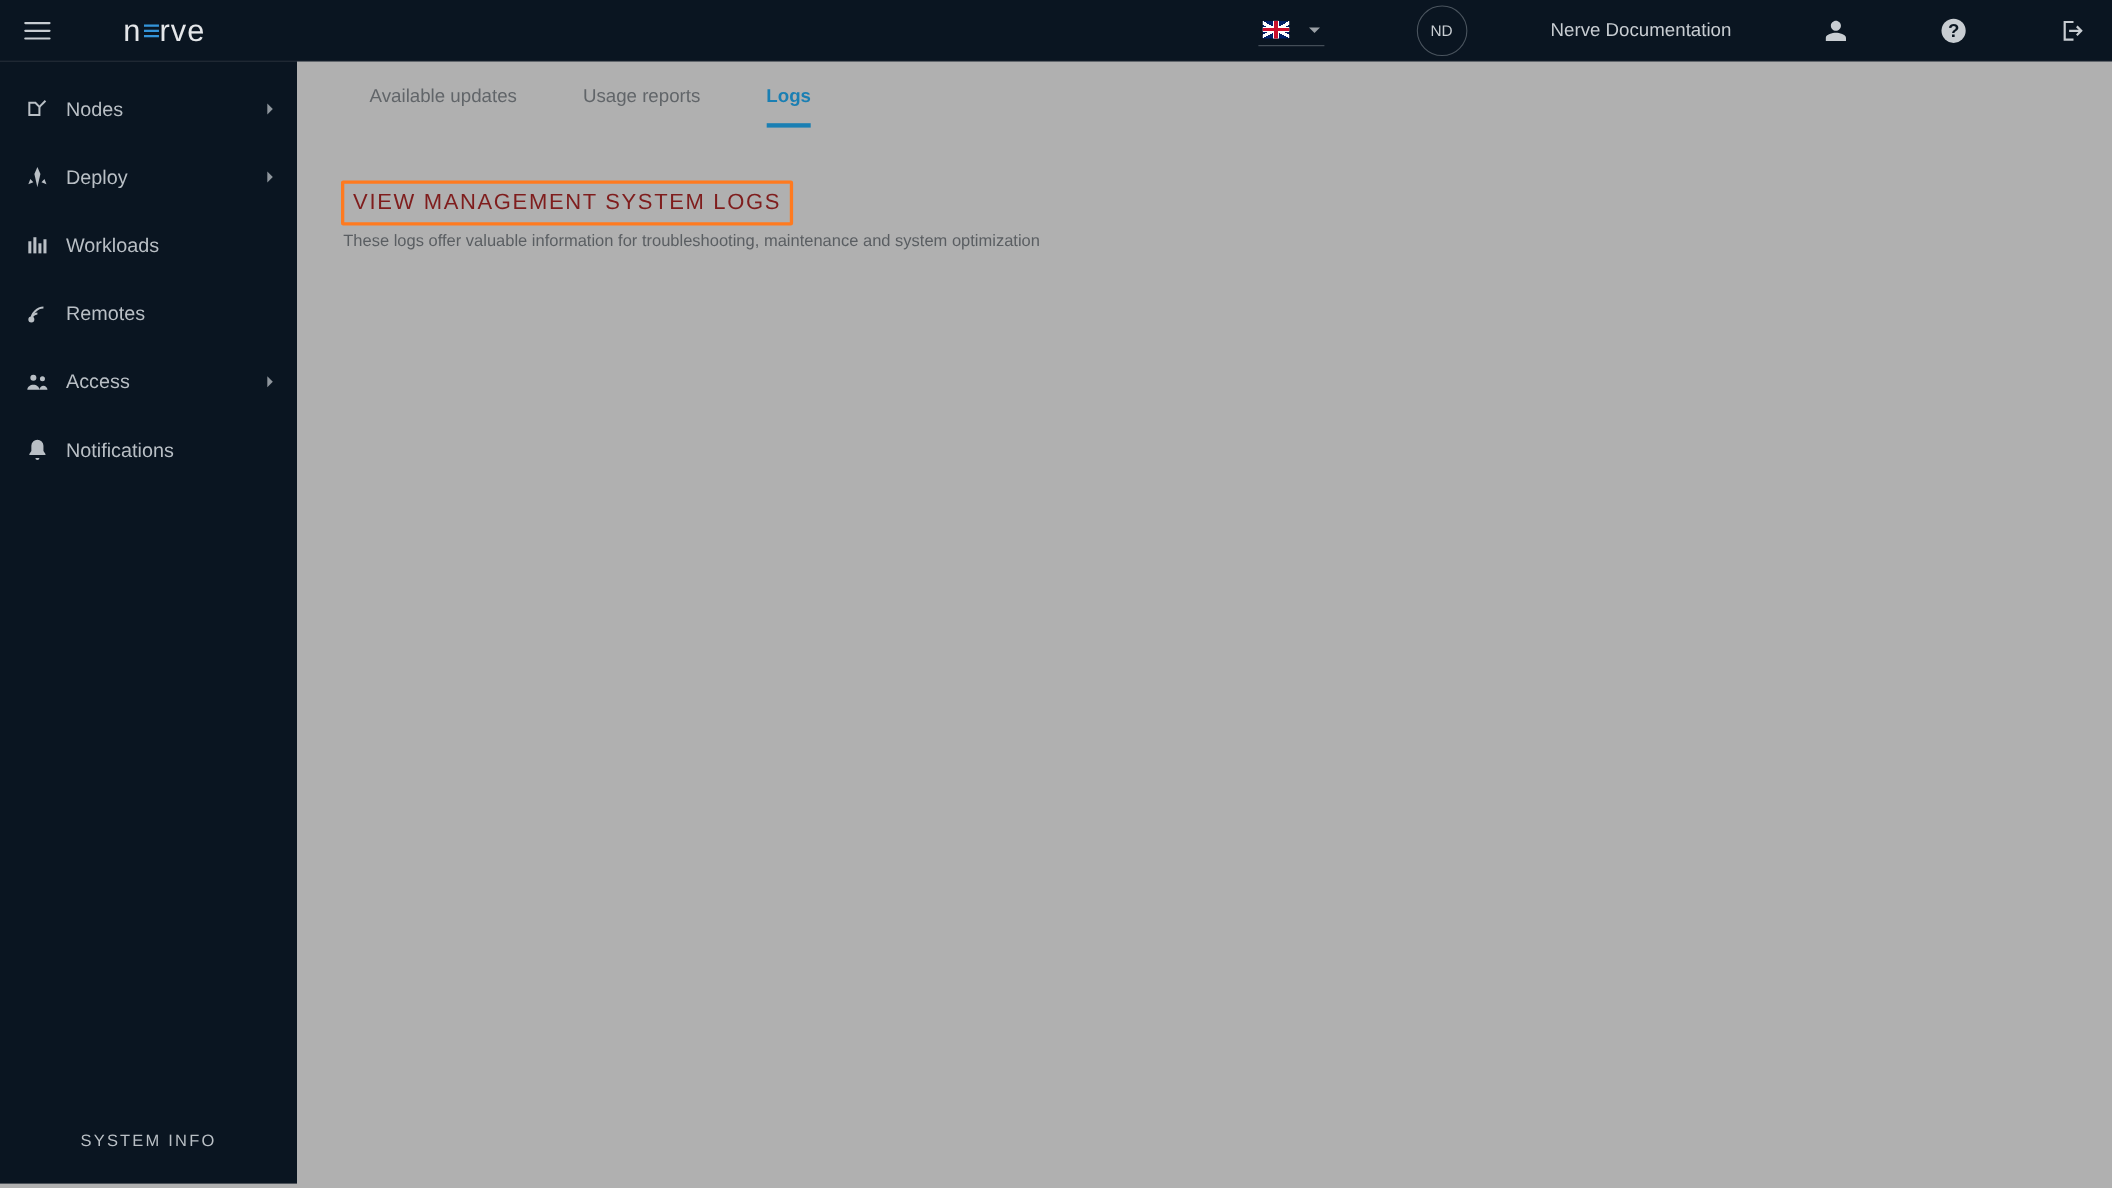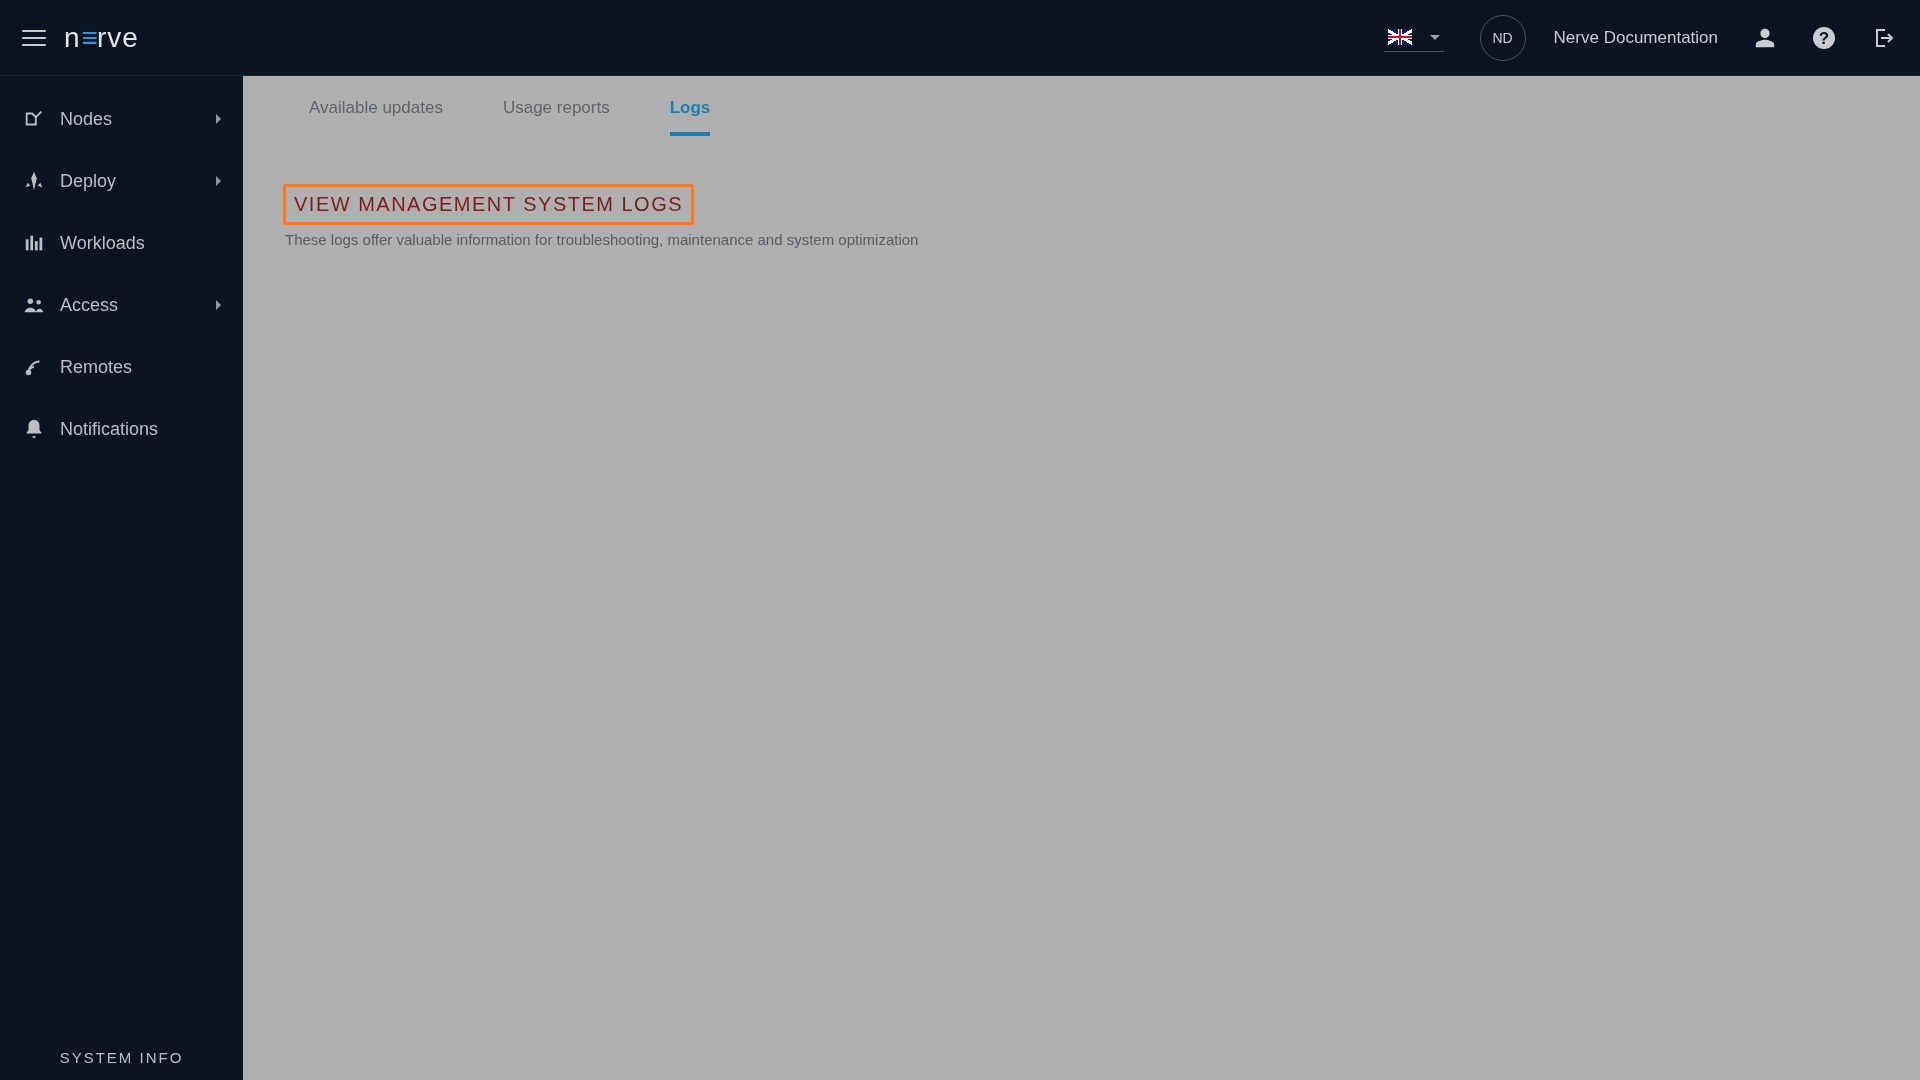--- a/index.html
+++ b/index.html
@@ -4,26 +4,27 @@
 <style>
   * { box-sizing: border-box; margin: 0; padding: 0; }
   body {
     font-family: -apple-system, BlinkMacSystemFont, "Segoe UI", Arial, sans-serif;
     background: #b0b0b0;
     width: 1920px;
     height: 1080px;
     overflow: hidden;
   }
   .topbar {
-    height: 76px;
+    height: 56px;
     background: #0a1521;
     display: flex;
     align-items: center;
     padding: 0 18px 0 22px;
     border-bottom: 1px solid #1a2530;
+    gap: 48px;
   }
   .hamburger {
     width: 24px; height: 24px;
     display: flex; flex-direction: column; justify-content: center; gap: 5px;
     cursor: pointer;
   }
   .hamburger span { display: block; height: 2px; background: #c8cdd2; border-radius: 1px; }
   .logo {
     margin-left: 18px;
     display: flex; align-items: center;
@@ -78,21 +79,21 @@
   .doc-link {
     color: #c8cdd2; font-size: 17px; margin-right: 36px; cursor: pointer; text-align: right;
   }
   .top-icon {
     color: #c8cdd2; cursor: pointer; display: flex; align-items: center; justify-content: center;
     margin-right: 36px;
   }
   .top-icon:last-child { margin-right: 6px; }
   .layout { display: flex; height: calc(1080px - 60px); }
   .sidebar {
-    width: 243px; background: #0a1521; display: flex; flex-direction: column;
+    width: 270px; background: #0a1521; display: flex; flex-direction: column;
     padding-top: 12px;
   }
   .side-item {
     display: flex; align-items: center;
     padding: 20px 22px;
     color: #b9bfc5; cursor: pointer; position: relative;
     font-size: 18px;
   }
   .side-item .icon-slot {
     width: 24px; display: flex; align-items: center; justify-content: center;
@@ -211,39 +212,39 @@
             <rect x="13" y="10" width="3" height="10"></rect>
             <rect x="18" y="6" width="3" height="14"></rect>
           </svg>
       </span>
       <span>Workloads</span>
     </div>
 
 
     <div class="side-item">
       <span class="icon-slot">
-        <svg width="22" height="22" viewBox="0 0 24 24" fill="#b9bfc5">
-            <circle cx="8" cy="8" r="3"></circle>
-            <circle cx="17" cy="9" r="2.5"></circle>
-            <path d="M2 20c0-3 3-5 6-5s6 2 6 5zM14 20c0-2 2-4 4-4s4 2 4 4z"></path>
-          </svg>
-      </span>
-      <span>Access</span>
-      <span class="chev"></span>
-    </div>
-
-    <div class="side-item">
-      <span class="icon-slot">
         <svg width="22" height="22" viewBox="0 0 24 24" fill="none" stroke="#b9bfc5" stroke-width="2">
             <path d="M6 18c0-6 6-12 12-12"></path>
             <path d="M6 18c0-3 3-6 6-6"></path>
             <circle cx="6" cy="18" r="2" fill="#b9bfc5"></circle>
           </svg>
       </span>
       <span>Remotes</span>
+    </div>
+
+    <div class="side-item">
+      <span class="icon-slot">
+        <svg width="22" height="22" viewBox="0 0 24 24" fill="#b9bfc5">
+            <circle cx="8" cy="8" r="3"></circle>
+            <circle cx="17" cy="9" r="2.5"></circle>
+            <path d="M2 20c0-3 3-5 6-5s6 2 6 5zM14 20c0-2 2-4 4-4s4 2 4 4z"></path>
+          </svg>
+      </span>
+      <span>Access</span>
+      <span class="chev"></span>
     </div>
 
     <div class="side-item">
       <span class="icon-slot">
         <svg width="22" height="22" viewBox="0 0 24 24" fill="#b9bfc5">
             <path d="M12 2a6 6 0 0 0-6 6v5l-2 3v1h16v-1l-2-3V8a6 6 0 0 0-6-6zM10 20a2 2 0 0 0 4 0z"></path>
           </svg>
       </span>
       <span>Notifications</span>
     </div>

